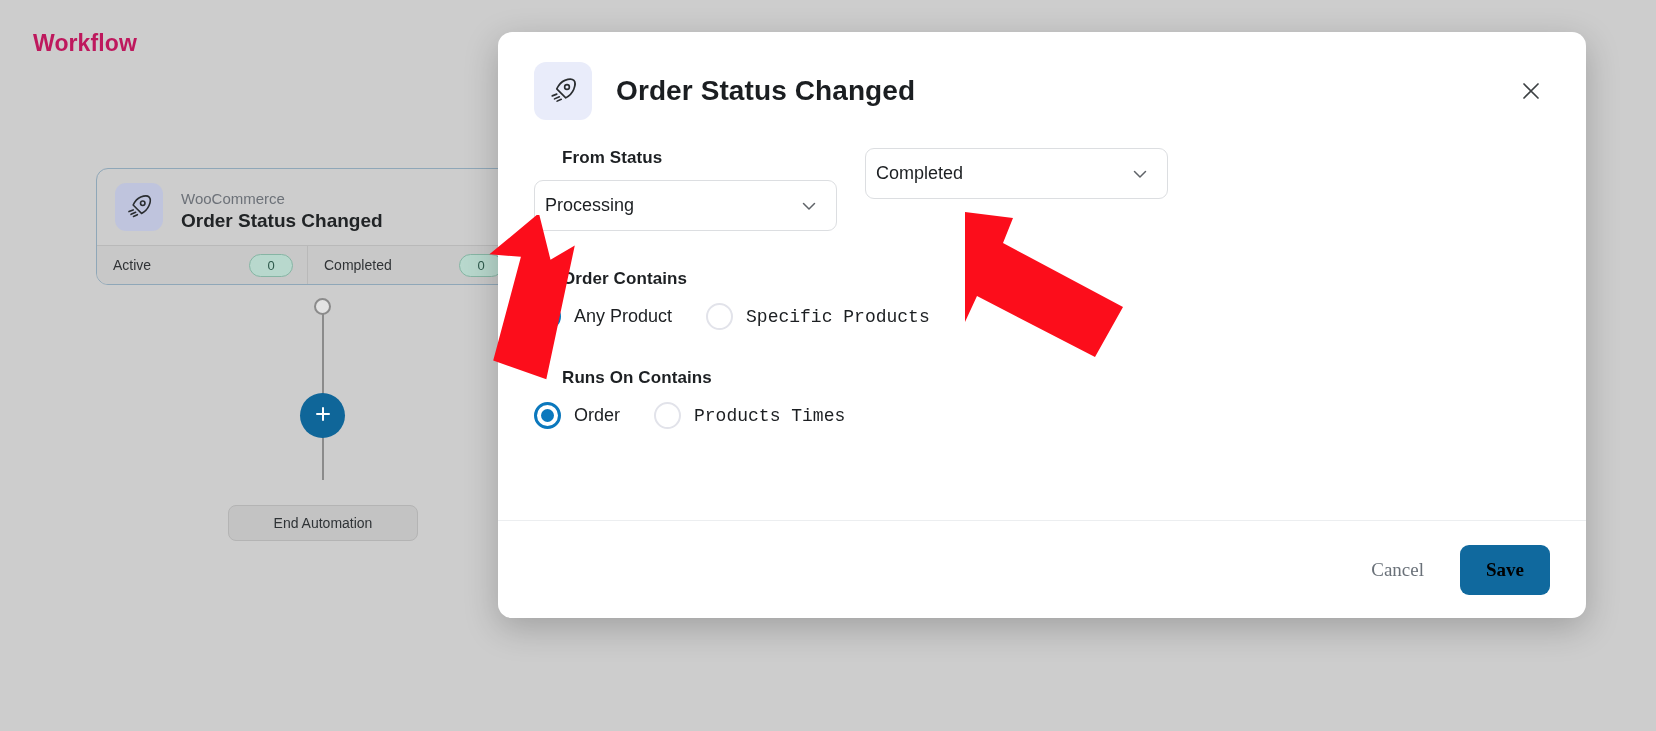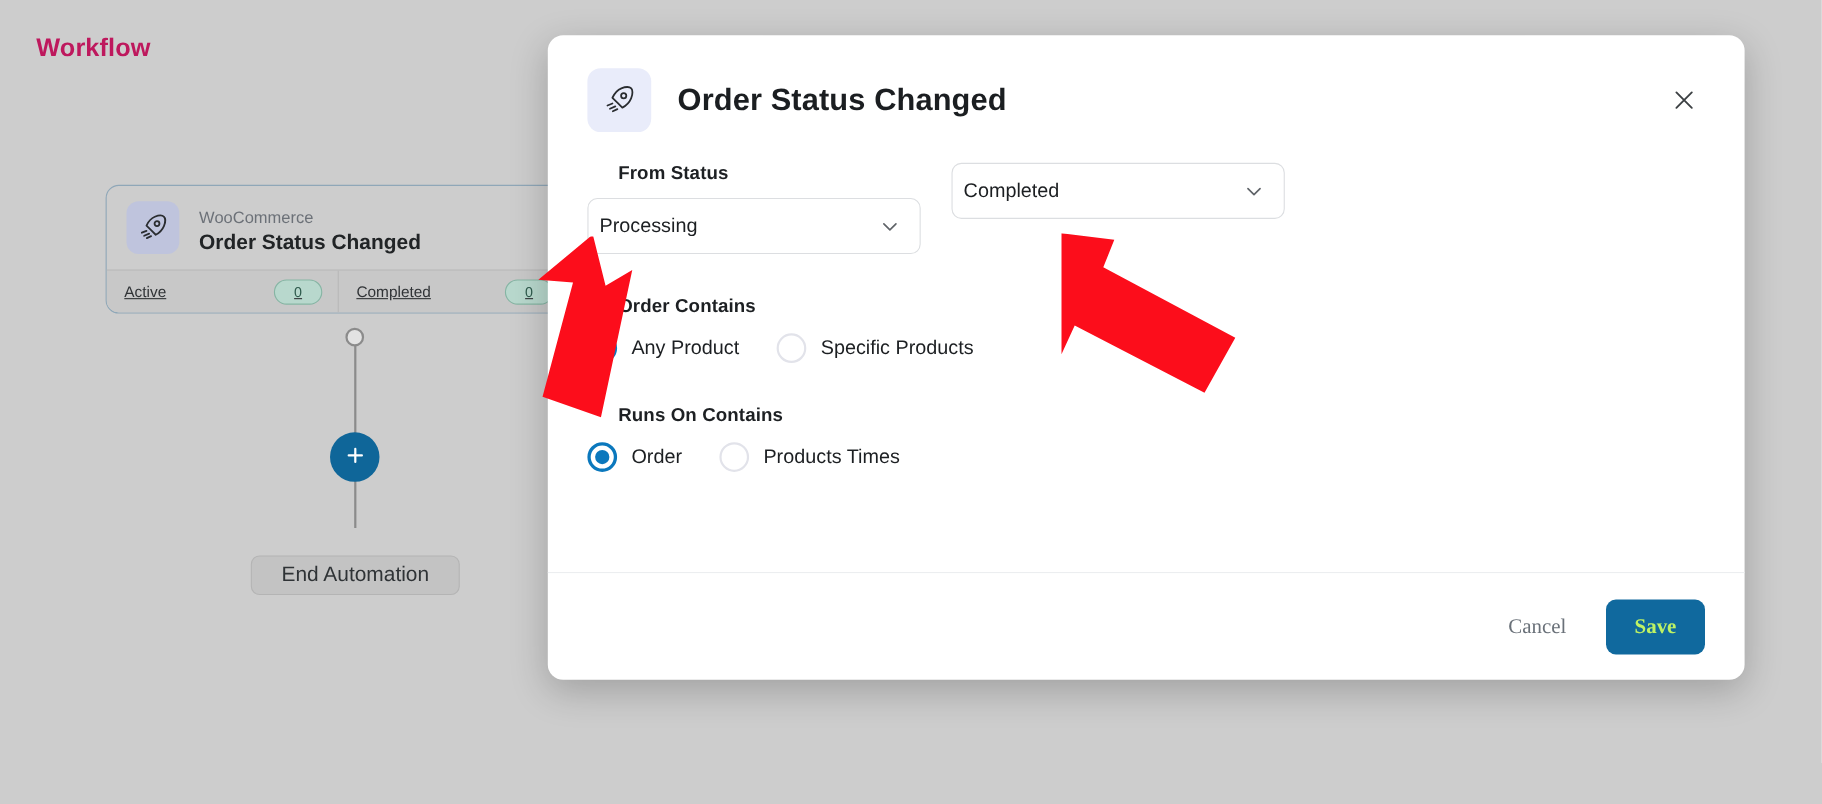--- a/index.html
+++ b/index.html
@@ -81,21 +81,20 @@
   .stat {
     flex: 1 1 50%;
     display: flex;
     align-items: center;
     justify-content: space-between;
     padding: 0 14px 0 16px;
     height: 100%;
     box-sizing: border-box;
     font-size: 14px;
     color: #303336;
-    text-decoration: underline;
   }
   .stat + .stat { border-left: 1px solid #b9b9b9; }
   .stat-pill {
     min-width: 44px;
     height: 23px;
     border-radius: 12px;
     border: 1px solid #86b5a4;
     background: #b8d8cd;
     color: #2e5a4c;
     font-size: 13px;
@@ -147,21 +146,21 @@
     top: 505px;
     width: 190px;
     height: 36px;
     border-radius: 8px;
     background: #c3c3c3;
     border: 1px solid #b4b4b4;
     box-sizing: border-box;
     display: flex;
     align-items: center;
     justify-content: center;
-    font-size: 19px;
+    font-size: 14px;
     color: #2f3336;
   }
 
   
   #modal {
     position: absolute;
     left: 498px;
     top: 32px;
     width: 1088px;
     height: 586px;
@@ -253,21 +252,21 @@
     display: flex;
     align-items: center;
     margin-top: 14px;
   }
   .radio-opt {
     display: flex;
     align-items: center;
     cursor: pointer;
     gap: 13px;
   }
-  .radio-opt + .radio-opt { margin-left: 34px; }
+  .radio-opt + .radio-opt { margin-left: 34px; font-family: Liberation Mono, monospace; }
   .radio {
     width: 27px;
     height: 27px;
     border-radius: 50%;
     box-sizing: border-box;
     flex: 0 0 auto;
     display: flex;
     align-items: center;
     justify-content: center;
   }
@@ -307,21 +306,21 @@
     font-size: 19px;
     color: #6a7179;
     background: none;
     border: none;
     cursor: pointer;
     padding: 10px 8px;
     font-family: inherit;
   }
   #save-button {
     background: #10699e;
-    color: #bef264;
+    color: #000000;
     font-size: 19px;
     font-weight: bold;
     border: none;
     border-radius: 9px;
     padding: 0 26px;
     height: 50px;
     cursor: pointer;
     font-family: inherit;
   }
 

